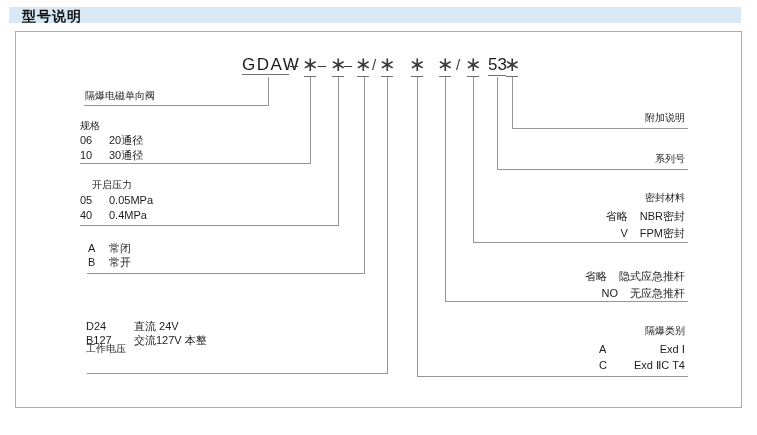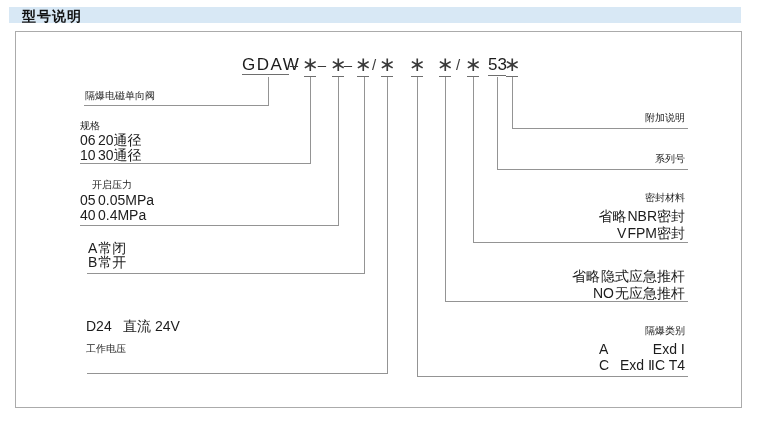--- a/index.html
+++ b/index.html
@@ -18,21 +18,21 @@
   
   .tick{position:absolute;height:0;border-top:1.5px solid #6e6e6e;}
 
   
   .conn{position:absolute;top:77px;}
   .conn.l{border-right:1px solid #949494;border-bottom:1px solid #949494;}
   .conn.r{border-left:1px solid #949494;border-bottom:1px solid #949494;}
 
   
   .lbl{position:absolute;font-size:10px;line-height:14px;white-space:nowrap;}
-  .row{position:absolute;display:flex;gap:1px;font-size:14px;line-height:14px;white-space:nowrap;}
+  .row{position:absolute;display:flex;gap:12px;font-size:11px;line-height:14px;white-space:nowrap;}
   .row .code{display:inline-block;}
   .r-align{text-align:right;}
   .flexend{justify-content:flex-end;}
   .between{justify-content:space-between;}
   .w17{min-width:17px;} .w9{min-width:9px;} .w36{min-width:36px;}
 </style>
 </head>
 <body>
 
 <div class="page">
@@ -111,20 +111,24 @@
   <div class="row" style="left:88px;top:255px;">
     <span class="code w9">B</span>
     <span>常开</span>
   </div>
 
   <div class="lbl" style="left:86px;top:303px;margin-top:39px;">工作电压</div>
   <div class="row" style="left:86px;top:319px;">
     <span class="code w36">D24</span>
     <span>直流 24V</span>
   </div>
+  <div class="row" style="left:86px;top:333px;">
+    <span class="code w36">B127</span>
+    <span>交流127V 本整</span>
+  </div>
 
   <div class="lbl r-align" style="right:72px;top:111px;">附加说明</div>
   <div class="lbl r-align" style="right:72px;top:152px;">系列号</div>
 
   <div class="lbl r-align" style="right:72px;top:191px;">密封材料</div>
   <div class="row flexend" style="right:72px;top:209px;">
     <span>省略</span>
     <span>NBR密封</span>
   </div>
   <div class="row flexend" style="right:72px;top:226px;">

